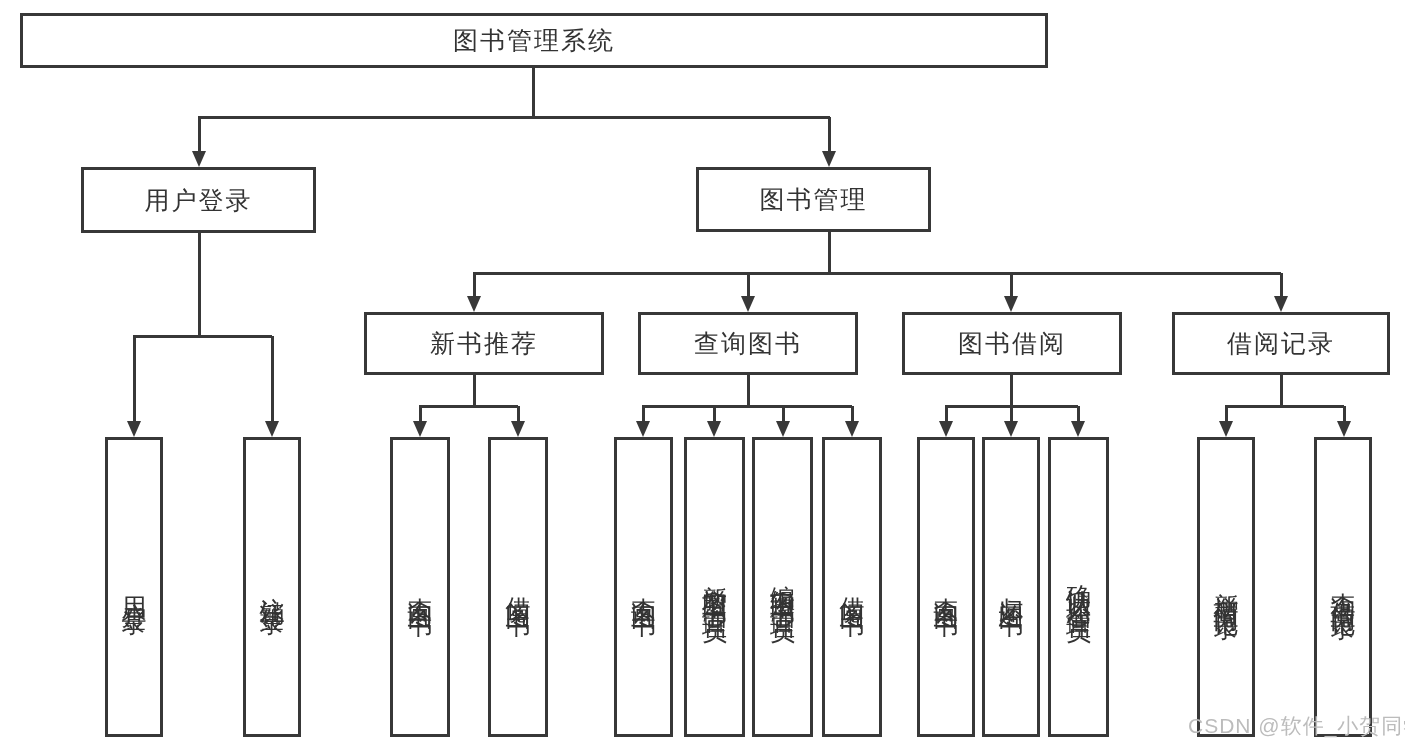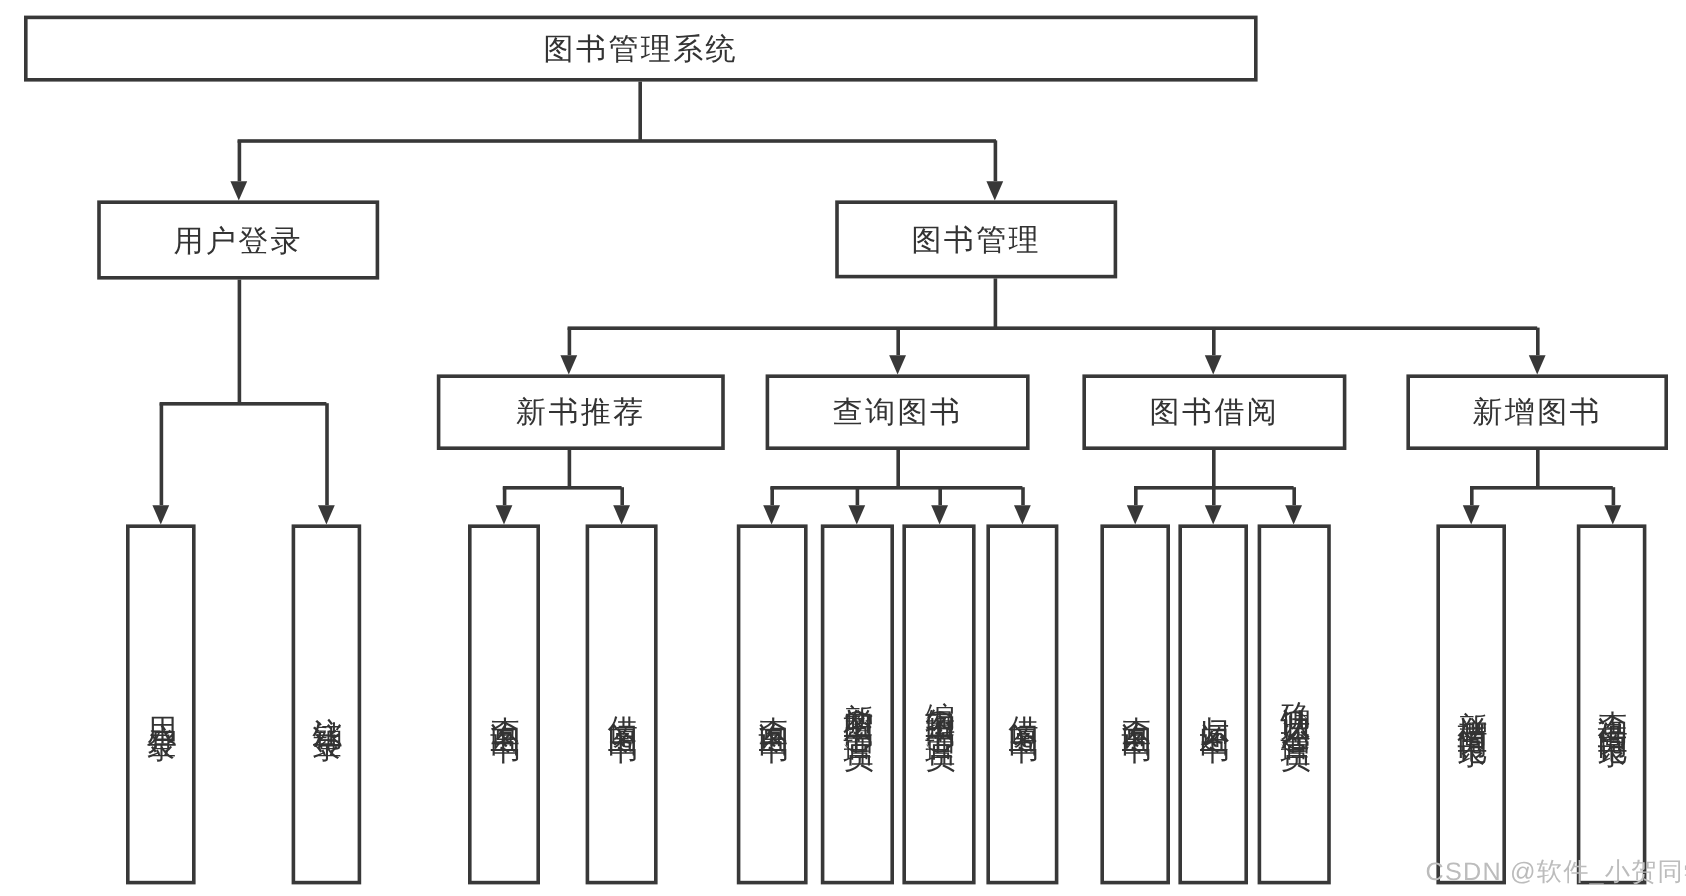--- a/index.html
+++ b/index.html
@@ -48,21 +48,21 @@
   <div class="box" style="left:364px;top:312px;width:240px;height:63px">
     <span class="hlabel">新书推荐</span>
   </div>
   <div class="box" style="left:638px;top:312px;width:220px;height:63px">
     <span class="hlabel">查询图书</span>
   </div>
   <div class="box" style="left:902px;top:312px;width:220px;height:63px">
     <span class="hlabel">图书借阅</span>
   </div>
   <div class="box" style="left:1172px;top:312px;width:218px;height:63px">
-    <span class="hlabel">新增图书</span>
+    <span class="hlabel">借阅记录</span>
   </div>
 
   <div class="box" style="left:105px;top:437px;width:58px;height:300px">
     <span class="vlabel">用户登录</span>
   </div>
   <div class="box" style="left:243px;top:437px;width:58px;height:300px">
     <span class="vlabel">注销登录</span>
   </div>
 
   <div class="box" style="left:390px;top:437px;width:60px;height:300px">

